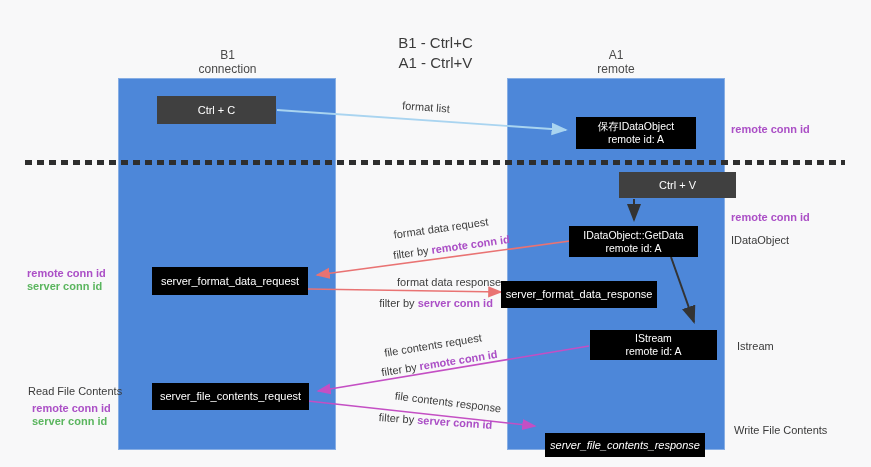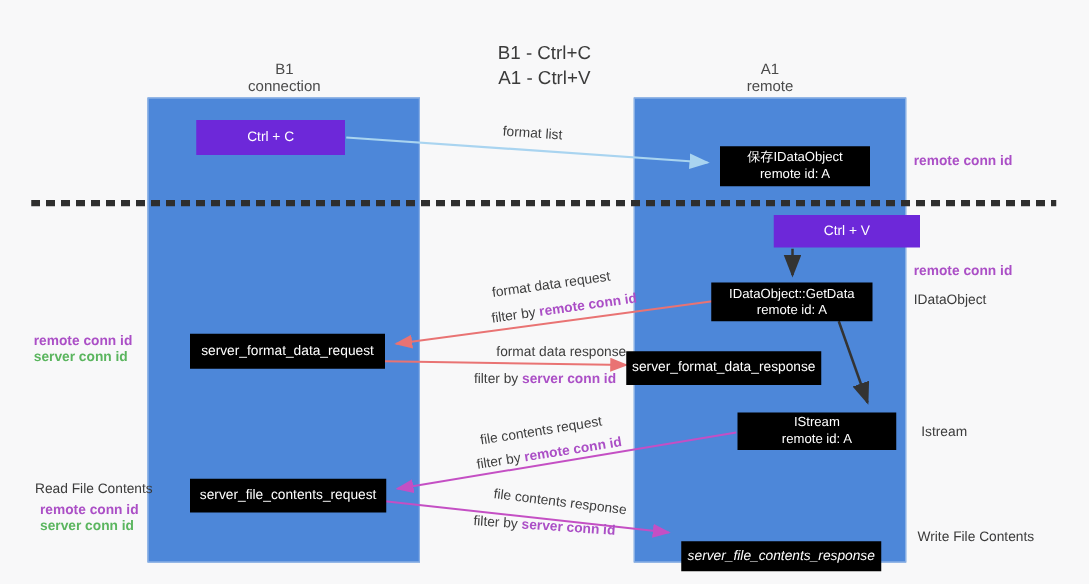--- a/index.html
+++ b/index.html
@@ -60,21 +60,21 @@
     z-index: 3;
     display: flex;
     flex-direction: column;
     align-items: center;
     justify-content: center;
     color: #ffffff;
     font-size: 11px;
     line-height: 13px;
     text-align: center;
   }
-  .node.green  { background: #6d28d9; }
+  .node.green  { background: #404040; }
   .node.orange { background: #000000; }
   .n-ctrl-c    { left: 157px; top:  96px; width: 119px; height: 28px; }
   .n-save      { left: 576px; top: 117px; width: 120px; height: 32px; font-size: 10.5px; }
   .n-ctrl-v    { left: 577px; top: 172px; width: 117px; height: 26px; margin-left: 42px; }
   .n-getdata   { left: 569px; top: 226px; width: 129px; height: 31px; font-size: 10.5px; }
   .n-fmt-req   { left: 152px; top: 267px; width: 156px; height: 28px; }
   .n-fmt-resp  { left: 501px; top: 281px; width: 156px; height: 27px; }
   .n-istream   { left: 590px; top: 330px; width: 127px; height: 30px; font-size: 10.5px; }
   .n-file-req  { left: 152px; top: 383px; width: 157px; height: 27px; }
   .n-file-resp { left: 545px; top: 433px; width: 160px; height: 24px; font-style: italic; }

